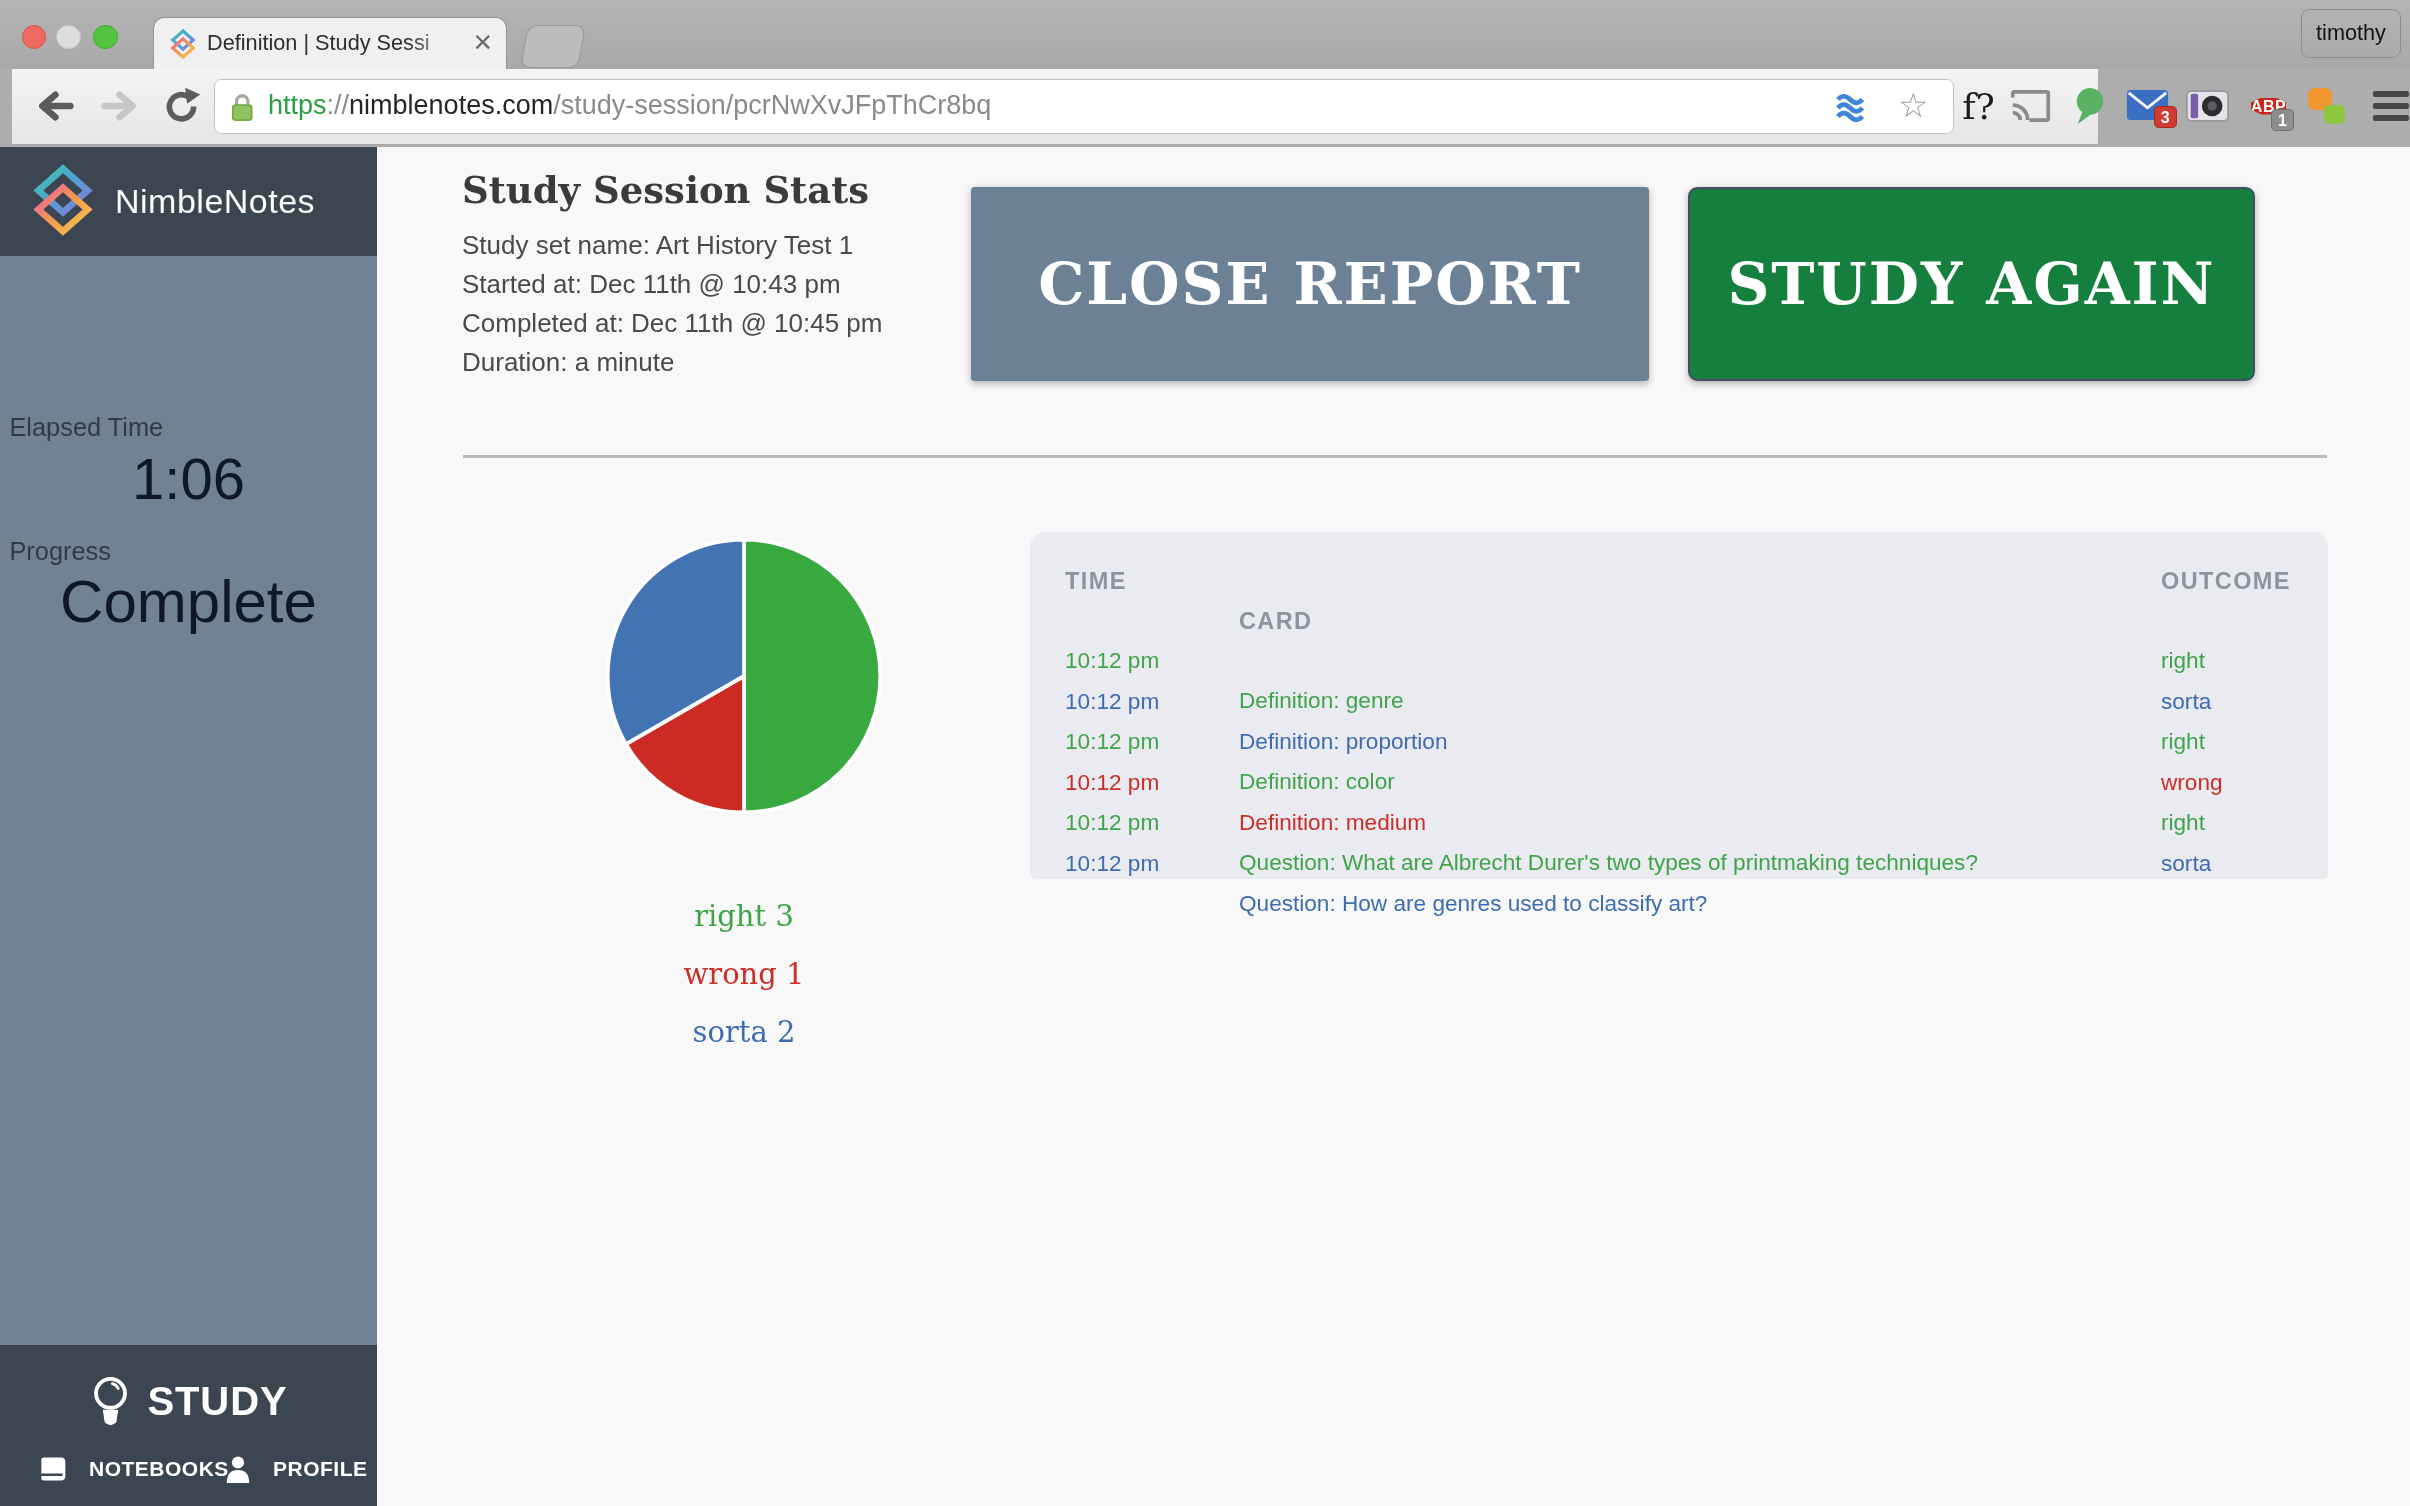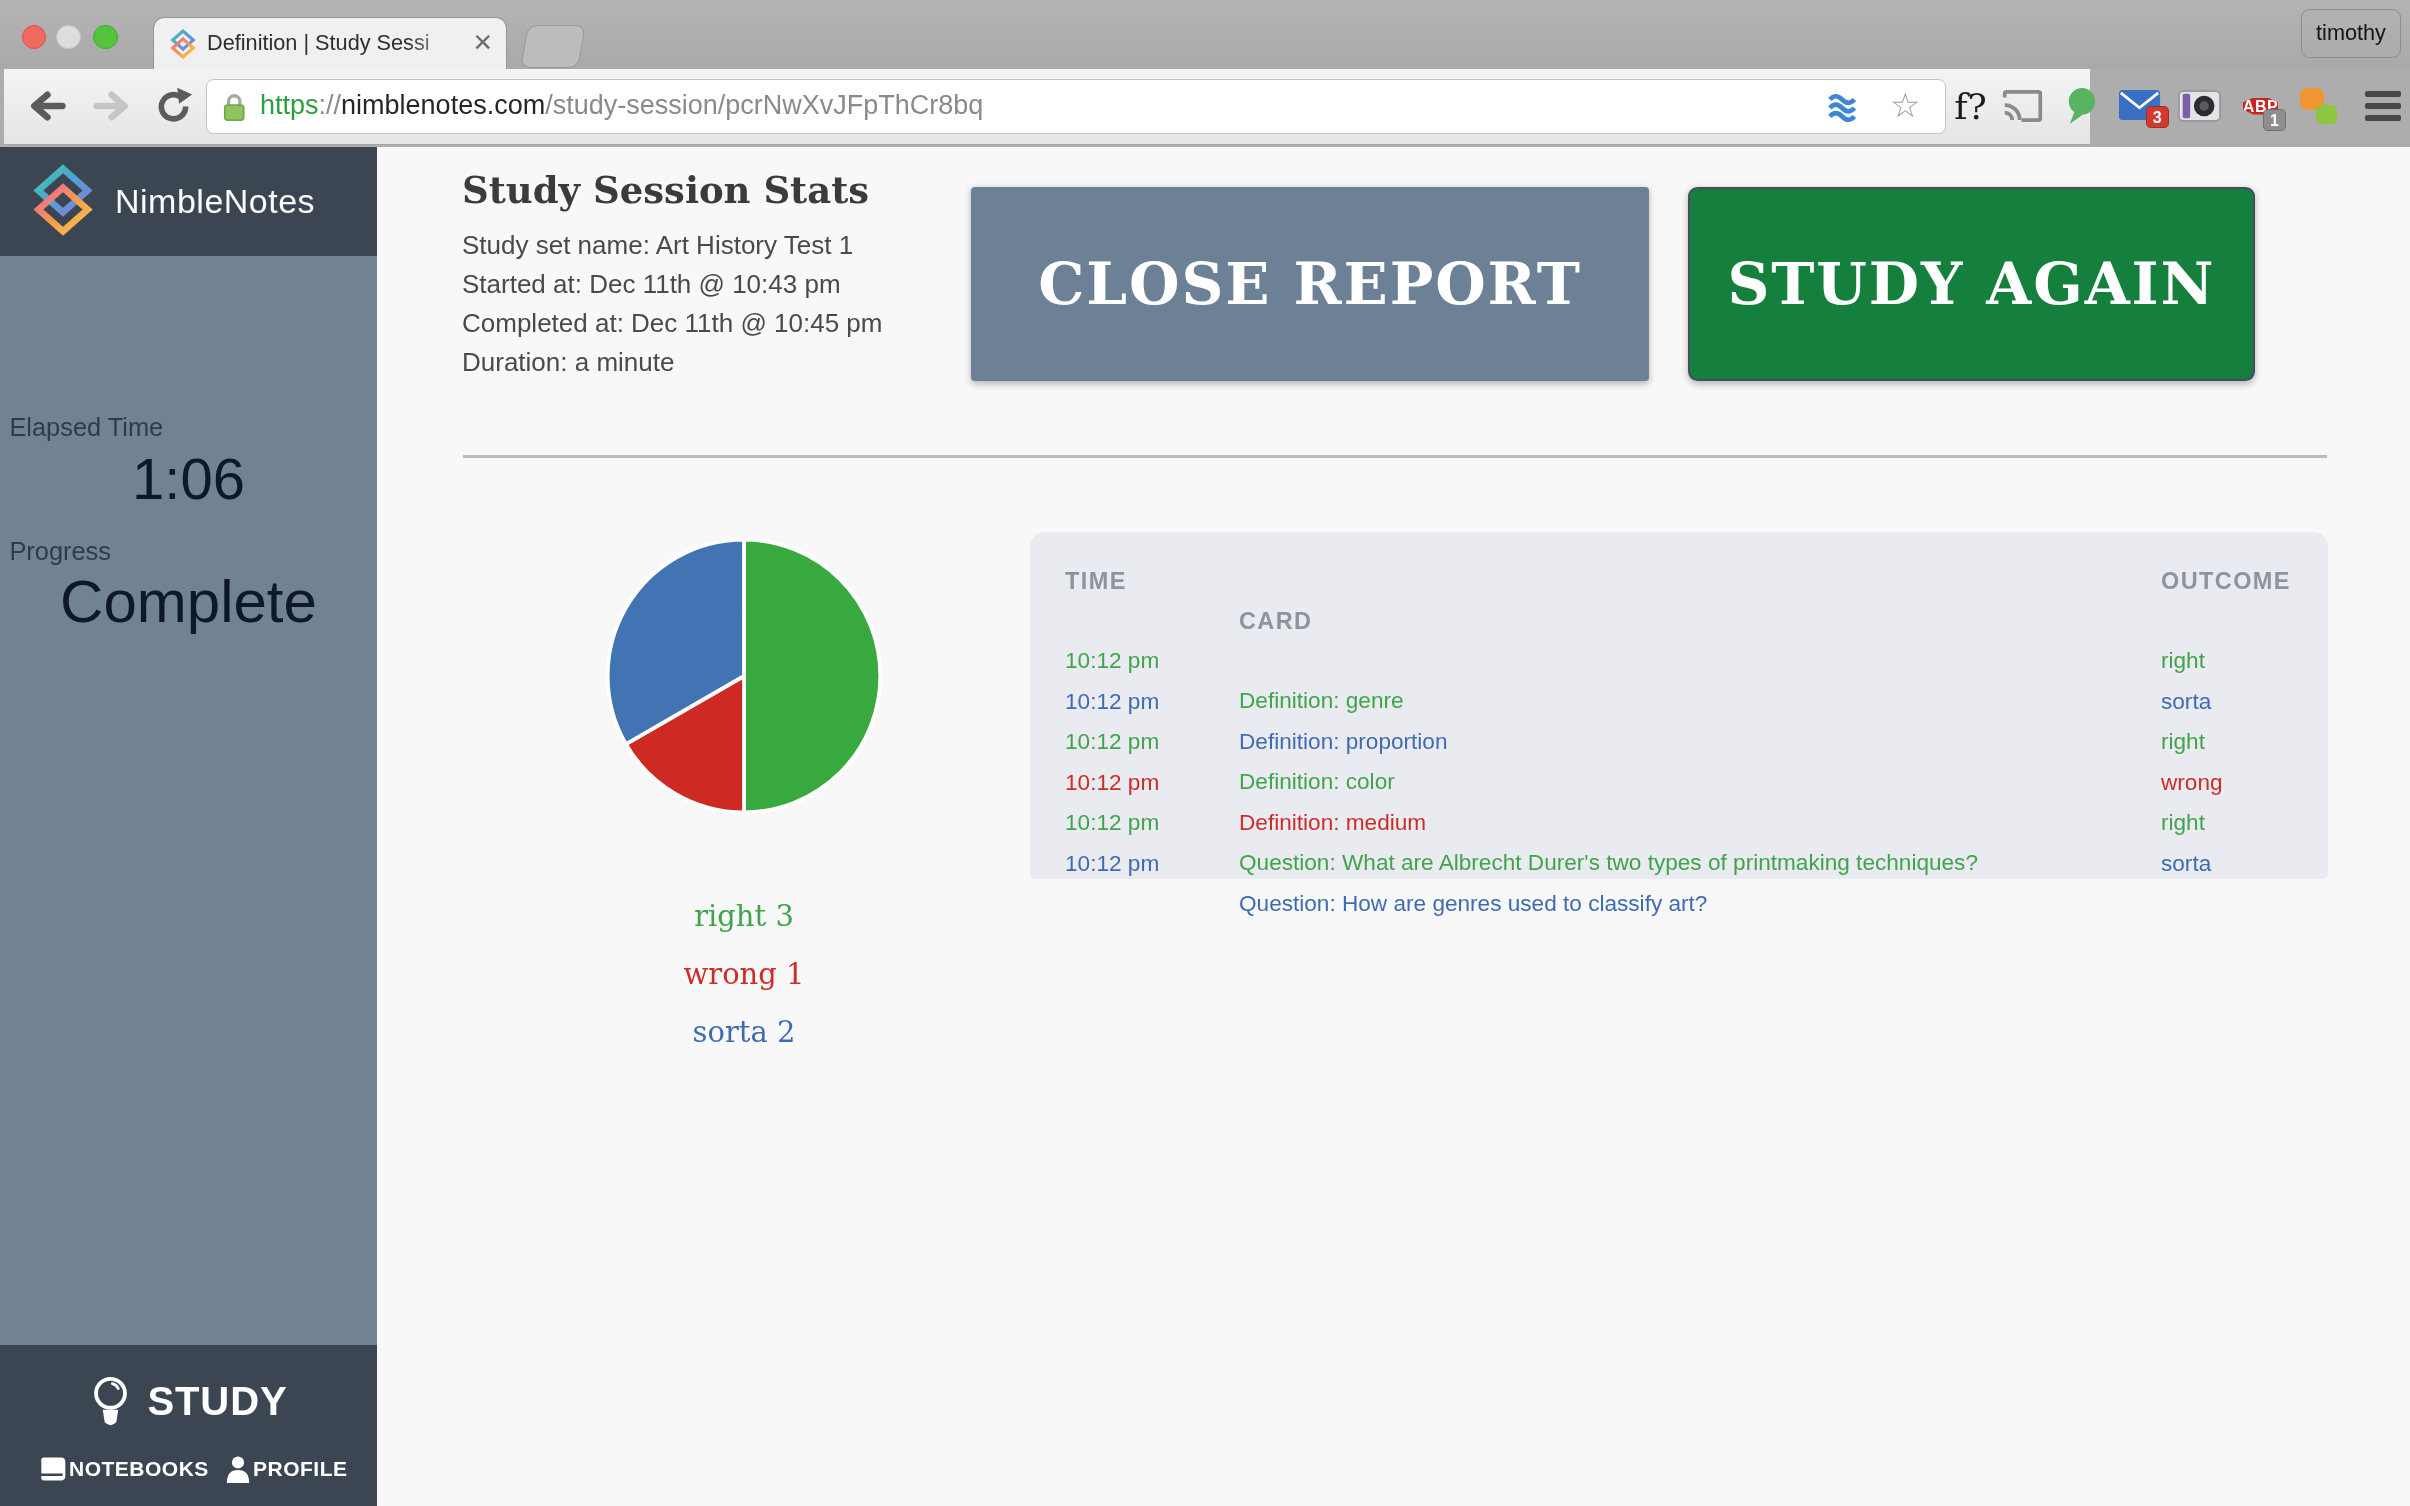--- a/index.html
+++ b/index.html
@@ -27,21 +27,21 @@
   .tab-close { position:absolute; right:13px; top:0; height:50px; line-height:50px;
                font-size:24.5px; color:#6d6d6d; cursor:default; }
   .newtab { position:absolute; left:524px; top:25.4px; width:58px; height:43px;
             background:#bcbcbc; border:0.9px solid #999; border-radius:9.4px;
             transform:skewX(-10deg); }
   .profile-badge { position:absolute; left:2301px; top:8.5px; width:100px; height:49px;
             border:1.9px solid #8d8d8d; border-radius:8.5px; text-align:center;
             line-height:45px; font-size:21.7px; color:#141414; }
 
   
-  .toolbar { position:absolute; left:4px; top:69px; width:2086px; height:76px;
+  .toolbar { position:absolute; left:12px; top:69px; width:2086px; height:76px;
              background:linear-gradient(#f4f4f4,#e5e5e5); border-bottom:1.9px solid #a5a5a5; }
   .navbtn { position:absolute; top:0; height:74px; display:flex; align-items:center; }
   .addressbar { position:absolute; left:202px; top:10.4px; width:1740px; height:55px;
              background:#ffffff; border:1.9px solid #c3c3c3; border-radius:7.5px; }
   .lock { position:absolute; left:15px; top:11.3px; }
   .url { position:absolute; left:53px; top:0; height:51px; line-height:51px;
          font-size:27px; white-space:nowrap; }
   .u-scheme { color:#2e9e44; } .u-sep { color:#8a8a8a; }
   .u-domain { color:#262626; } .u-path { color:#8a8a8a; }
   .waves { position:absolute; right:81px; top:11.3px; }
@@ -81,21 +81,21 @@
   .side-value { position:absolute; left:0; width:377px; text-align:center;
                 color:#0f172a; }
   .lbl-elapsed { top:266px; } .val-elapsed { top:298px; font-size:58px; }
   .lbl-progress { top:390px; } .val-progress { top:420px; font-size:60px; }
   .side-foot { position:absolute; left:0; bottom:0; width:377px; height:162px;
                background:#3c4653; }
   .study-row { position:absolute; left:0; top:13px; width:377px; height:87px;
                display:flex; align-items:center; justify-content:center; gap:15px;
                color:#fff; font-size:40px; font-weight:bold; letter-spacing:0.9px; }
   .foot-row { position:absolute; left:0; bottom:11.3px; width:377px; height:41px; }
-  .foot-item { position:absolute; display:flex; align-items:center; gap:1px;
+  .foot-item { position:absolute; display:flex; align-items:center; gap:21px;
                color:#fff; font-size:21px; font-weight:bold; letter-spacing:0.5px; }
   .fi-notebooks { left:36px; } .fi-profile { left:224px; }
 
   .main { position:absolute; left:377px; top:0; width:2034px; height:1360px; }
   .page-title { position:absolute; left:85px; top:21px; font-family:"DejaVu Serif", serif;
                 font-weight:600; font-size:37px; color:#3b3b3b; }
   .meta { position:absolute; left:85px; top:79px; font-size:26px; color:#4a4a4a;
           line-height:39px; }
   .btn { position:absolute; top:40px; height:194px; display:flex; align-items:center;
          justify-content:center; font-family:"DejaVu Serif", serif; font-weight:bold;

